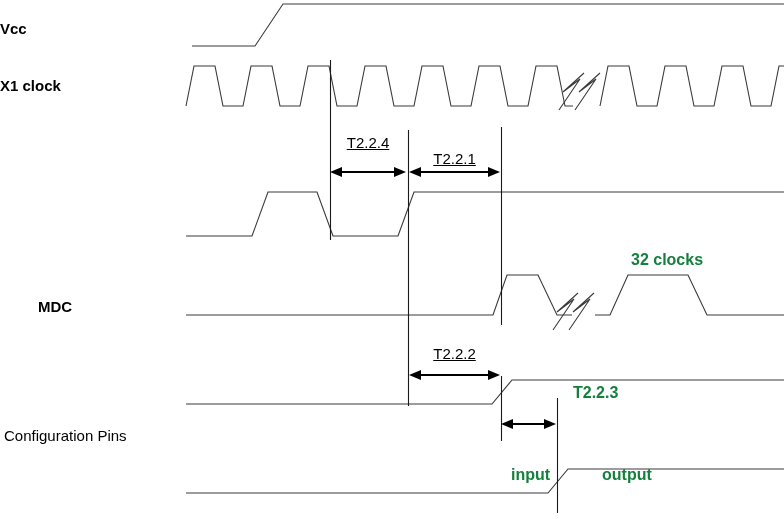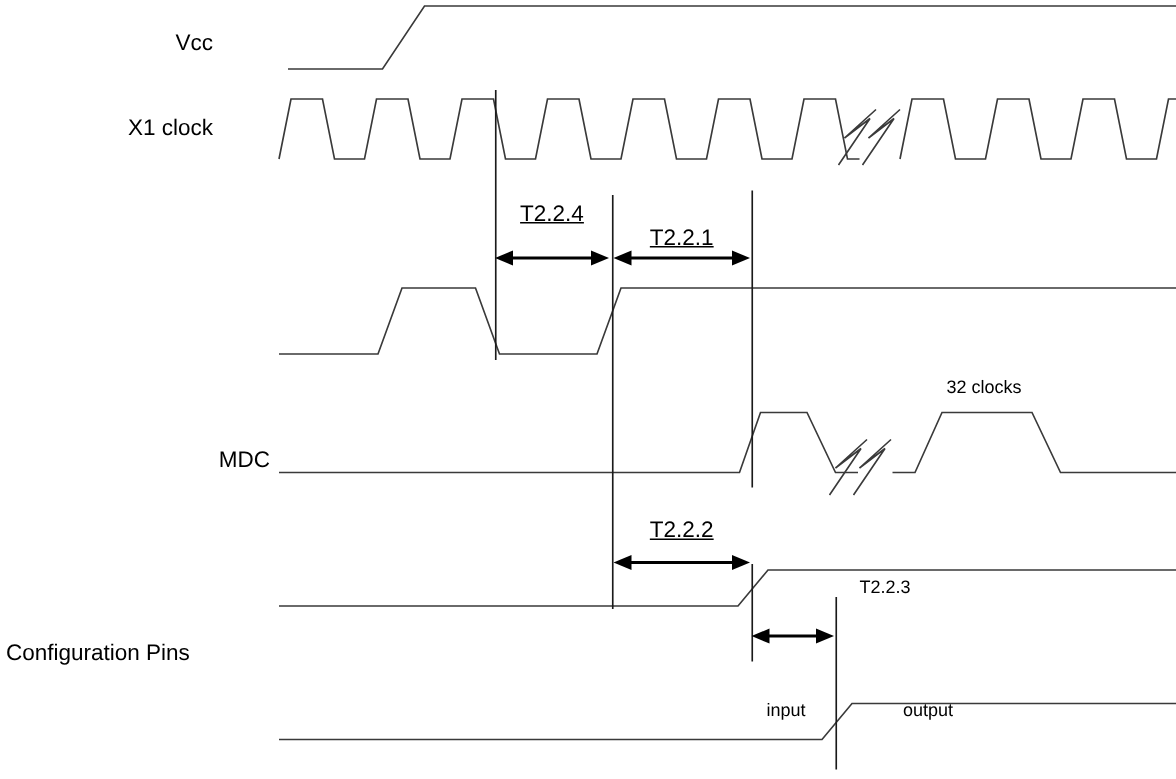--- a/index.html
+++ b/index.html
@@ -51,40 +51,42 @@
   }
   .lbl {
     position: absolute;
     font-family: "Liberation Sans", sans-serif;
     font-size: 15px;
     color: #000000;
     white-space: pre;
     line-height: 19px;
   }
   .lbl-right {
-    text-align: right;
+    text-align: left;
+    font-weight: bold;
   }
   .lbl-left {
     text-align: left;
   }
   .dimlabel {
     position: absolute;
     font-family: "Liberation Sans", sans-serif;
     font-size: 15px;
     color: #000000;
     white-space: pre;
     text-align: center;
     text-decoration: underline;
   }
   .annot {
     position: absolute;
     font-family: "Liberation Sans", sans-serif;
-    font-size: 12px;
-    color: #000000;
+    font-size: 16px;
+    color: #15803d;
     white-space: pre;
+    font-weight: bold;
   }
 </style>
 </head>
 <body>
 
 <div id="diagram-root">
 
   <svg id="timing-svg" viewBox="0 0 784 519" xmlns="http://www.w3.org/2000/svg">
 
     <path class="wave" d="M 192 46 L 255 46 L 283 4 L 784 4"></path>

